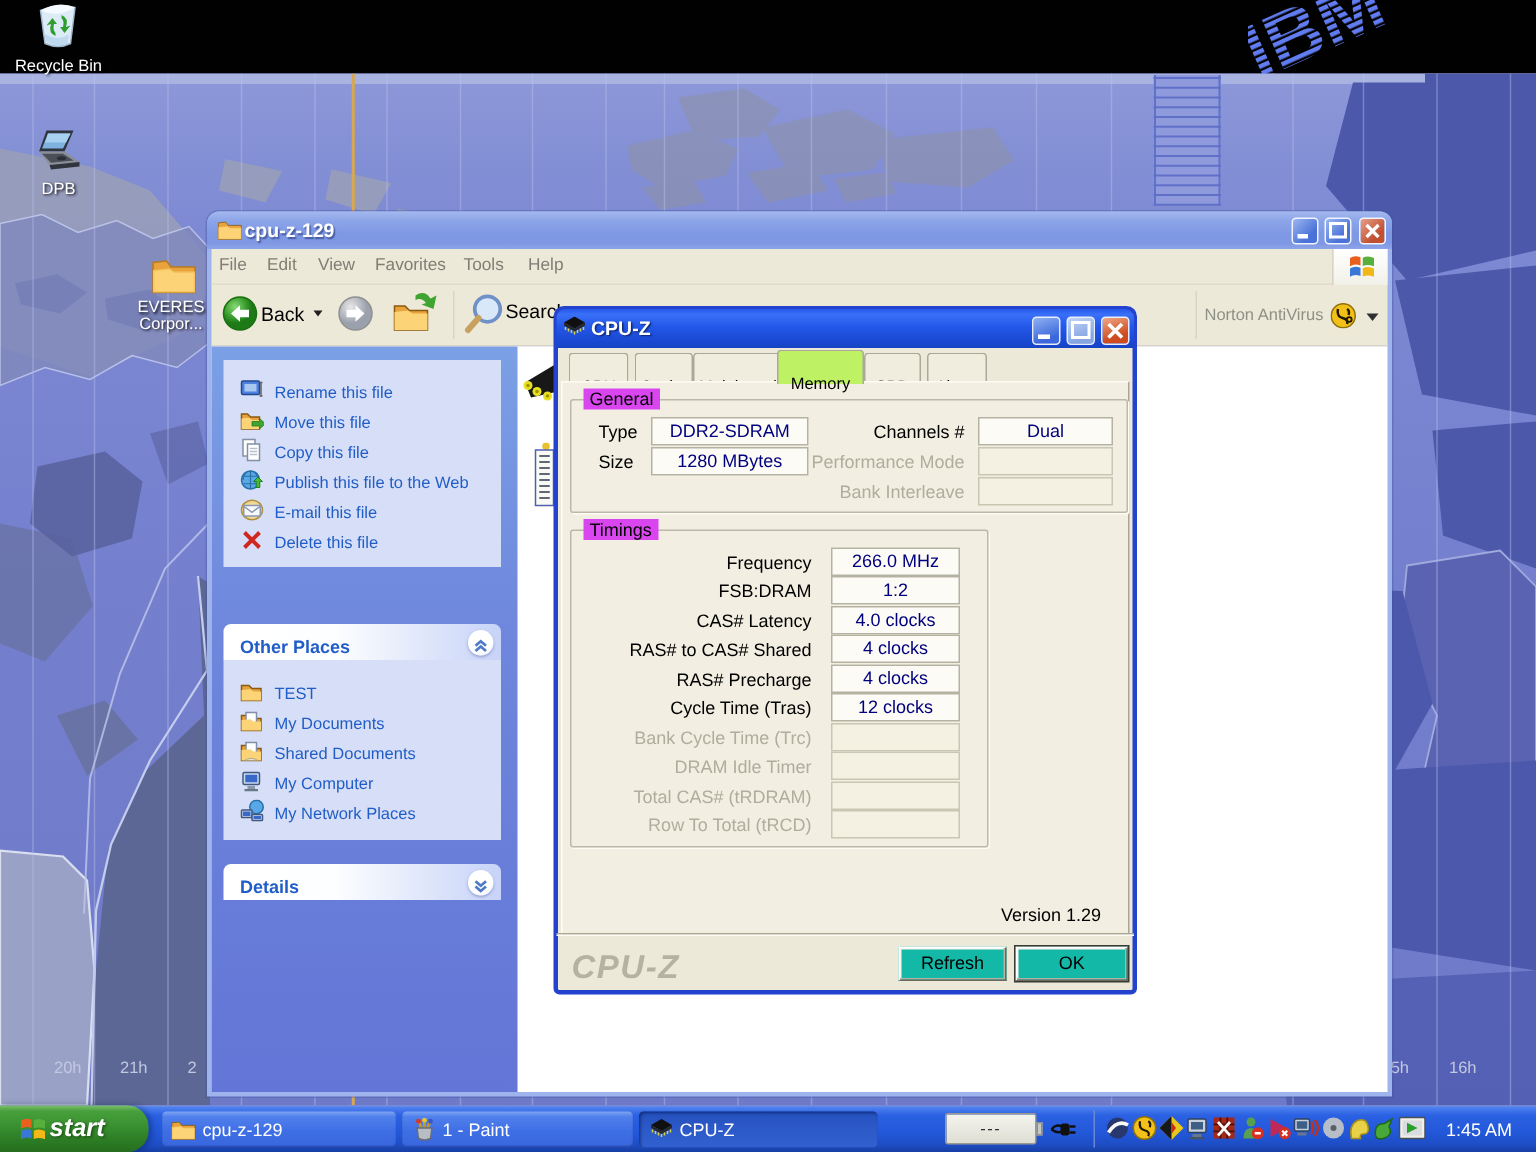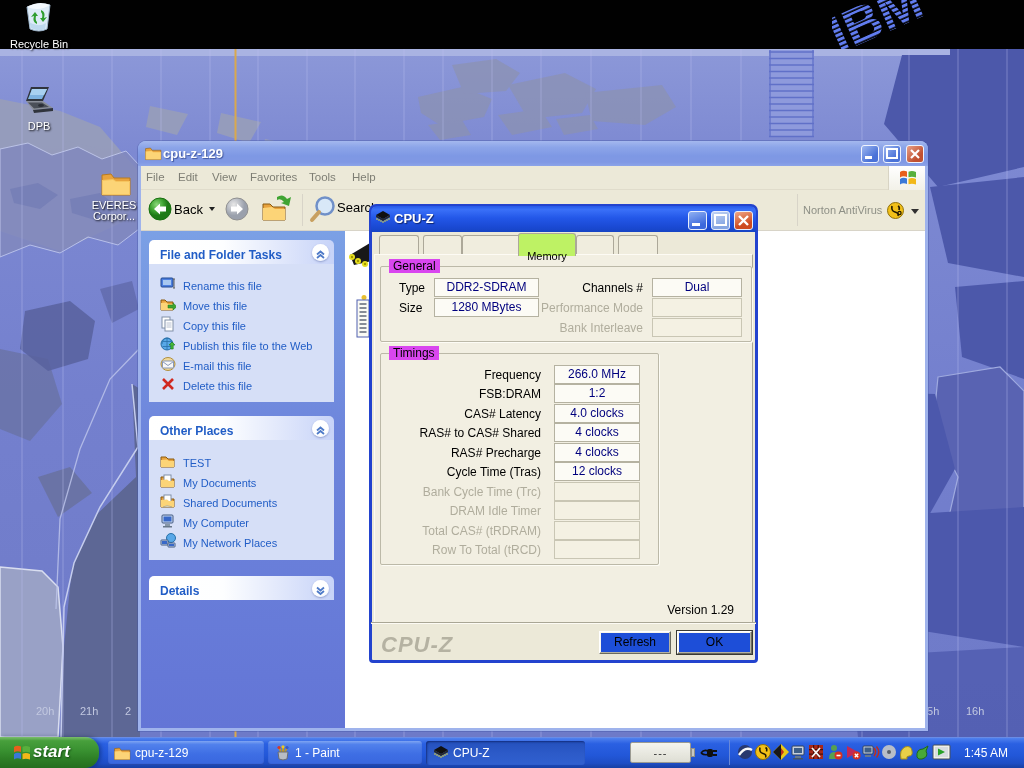--- a/index.html
+++ b/index.html
@@ -41,21 +41,21 @@
 .tab{position:absolute;top:28px;height:20px;background:#F0EDDE;border:1px solid #ACA899;border-bottom:none;border-radius:3px 3px 0 0;font-size:11px;color:#000;text-align:center;padding-top:16px;}
 .tab.sel{top:26px;height:23px;background:#bef264;z-index:3;}
 #page{position:absolute;left:2px;top:47px;width:379px;height:369px;background:#F2EFE2;border:1px solid;border-color:#FDFBF4 #A9A695 #A9A695 #FDFBF4;}
 .grp{position:absolute;border:1px solid #BCB9A8;border-radius:2px;box-shadow:1px 1px 0 #FDFCF5;}
 .grp .cap{position:absolute;top:-8px;left:8px;background:#d946ef;padding:0 4px;font-size:12px;color:#000;}
 .lb{position:absolute;font-size:12px;color:#000;white-space:nowrap;}
 .lb.r{text-align:right;}
 .lb.dis{color:#B0AD9D;}
 .fld{position:absolute;height:19px;background:#FCFBF5;border:1px solid #B5B2A1;color:#00007E;font-size:12px;text-align:center;line-height:17px;}
 .fld.dis{background:#F4F1E3;border-color:#C9C6B4;}
-.btn{position:absolute;background:#1d4ed8;border:1px solid;border-color:#FFFFFF #6A6A5E #6A6A5E #FFFFFF;box-shadow:inset -1px -1px 0 #B5B2A1,inset 1px 1px 0 #F8F6EE;font-size:12px;color:#000;text-align:center;}
+.btn{position:absolute;background:#14b8a6;border:1px solid;border-color:#FFFFFF #6A6A5E #6A6A5E #FFFFFF;box-shadow:inset -1px -1px 0 #B5B2A1,inset 1px 1px 0 #F8F6EE;font-size:12px;color:#000;text-align:center;}
 </style></head><body>
 <div id="desk">
 <style>
 
 #task{position:absolute;left:0;top:737px;width:1024px;height:31px;
  background:linear-gradient(180deg,#7B94E0 0%,#4E80EE 4%,#2A60E2 22%,#2257D8 60%,#1E4DC4 85%,#1A44AE 94%,#1640A6 100%);}
 #start{position:absolute;left:0;top:0;width:99px;height:31px;border-radius:0 14px 14px 0;
  background:linear-gradient(180deg,#7CBE6C 0%,#48A03C 12%,#389030 45%,#2E7F26 70%,#256E1E 100%);
  box-shadow:2px 0 4px rgba(0,20,60,.4);}
 #start .st{position:absolute;left:33px;top:5px;color:#FFF;font-size:17px;font-weight:bold;font-style:italic;text-shadow:1px 1px 2px rgba(0,40,0,.6);}
@@ -287,23 +287,20 @@
 <path d="M5 4 q-1 5 3 6 q4 1 3 4 M11 4 q2 1 1 4" fill="none" stroke="#201800" stroke-width="1.6"></path>
 <circle cx="12.5" cy="11" r="1.6" fill="none" stroke="#201800" stroke-width="1.2"></circle>
 </svg>
 <svg style="position:absolute;left:769px;top:18px;" width="10" height="8">
           <path d="M1 1 L9 1 L5 6 Z" fill="#303030"></path>
         </svg>
 </div>
 <div class="body">
 <div id="side">
 <div class="panel" style="top:9px;">
- <div class="phead">File and Folder Tasks<span class="chev"><svg width="17" height="17" viewBox="0 0 17 17">
-                  <path d="M5 8.5 L8.5 5.5 L12 8.5 M5 12 L8.5 9 L12 12" fill="none" stroke="#4E7AC8" stroke-width="1.8"></path>
-                </svg></span></div>
  <div class="pbody" style="height:138px;position:relative;">
  <div class="prow" style="top:12px;">
                 <span class="ic"><svg width="16" height="16">
                     <rect x="1" y="2" width="12" height="9" rx="1" fill="#4E80E0" stroke="#204890"></rect>
                     <rect x="3" y="4" width="8" height="5" fill="#A8C8F0"></rect>
                     <path d="M13 3 L15 3 M14 3 L14 12 M13 12 L15 12" stroke="#606060"></path>
                   </svg></span>
                 <span class="tx">Rename this file</span>
               </div>
  <div class="prow" style="top:32px;">

